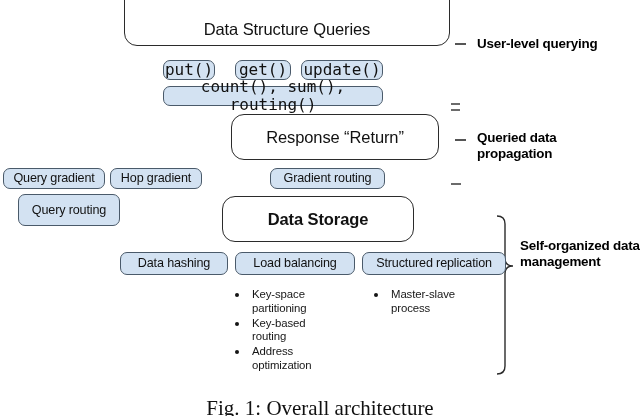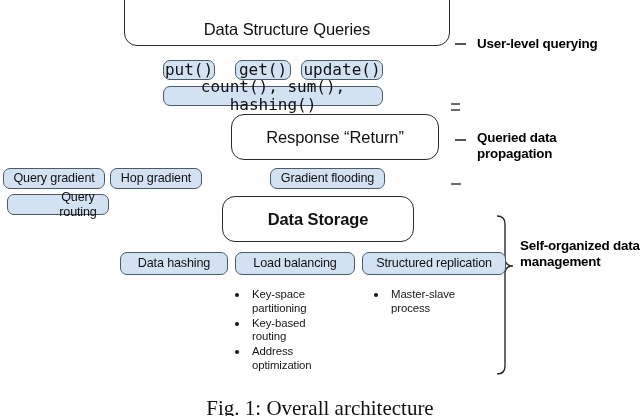--- a/index.html
+++ b/index.html
@@ -72,21 +72,21 @@
   #chip-get    { left: 235px; top: 60px;  width: 56px; height: 20px; }
   #chip-update { left: 301px; top: 60px;  width: 82px; height: 20px; }
   #chip-agg    { left: 163px; top: 86px;  width: 220px; height: 20px; }
 
   
   #box-query-dissemination { left: 3px;   top: 114px; width: 208px; height: 46px; }
   #box-response-return     { left: 231px; top: 114px; width: 208px; height: 46px; }
 
   #chip-query-flooding  { left: 3px;   top: 168px; width: 102px; height: 21px; }
   #chip-hop-gradient    { left: 110px; top: 168px; width: 92px;  height: 21px; }
-  #chip-query-routing   { left: 7px;   top: 194px; width: 102px; height: 21px; padding-left: 40px; }
+  #chip-query-routing   { left: 18px;   top: 194px; width: 102px; height: 32px; }
   #chip-gradient-routing{ left: 270px; top: 168px; width: 115px; height: 21px; }
 
   
   #box-data-storage { left: 222px; top: 196px; width: 192px; height: 46px; font-weight: bold; }
 
   #chip-data-hashing          { left: 120px; top: 252px; width: 108px; height: 23px; }
   #chip-load-balancing        { left: 235px; top: 252px; width: 120px; height: 23px; }
   #chip-structured-replication{ left: 362px; top: 252px; width: 144px; height: 23px; }
 
   
@@ -173,38 +173,38 @@
   <div class="node mono" id="chip-put">
     <span>put()</span>
   </div>
   <div class="node mono" id="chip-get">
     <span>get()</span>
   </div>
   <div class="node mono" id="chip-update">
     <span>update()</span>
   </div>
   <div class="node mono" id="chip-agg">
-    <span>count(), sum(), hashing()</span>
+    <span>count(), sum(), routing()</span>
   </div>
 
   <div class="node big" id="box-response-return">
     <span>Response “Return”</span>
   </div>
 
   <div class="node blue" id="chip-query-flooding">
     <span>Query gradient</span>
   </div>
   <div class="node blue" id="chip-hop-gradient">
     <span>Hop gradient</span>
   </div>
   <div class="node blue" id="chip-query-routing">
     <span>Query routing</span>
   </div>
   <div class="node blue" id="chip-gradient-routing">
-    <span>Gradient flooding</span>
+    <span>Gradient routing</span>
   </div>
 
   <div class="node big" id="box-data-storage">
     <span>Data Storage</span>
   </div>
 
   <div class="node blue" id="chip-data-hashing">
     <span>Data hashing</span>
   </div>
   <div class="node blue" id="chip-load-balancing">

